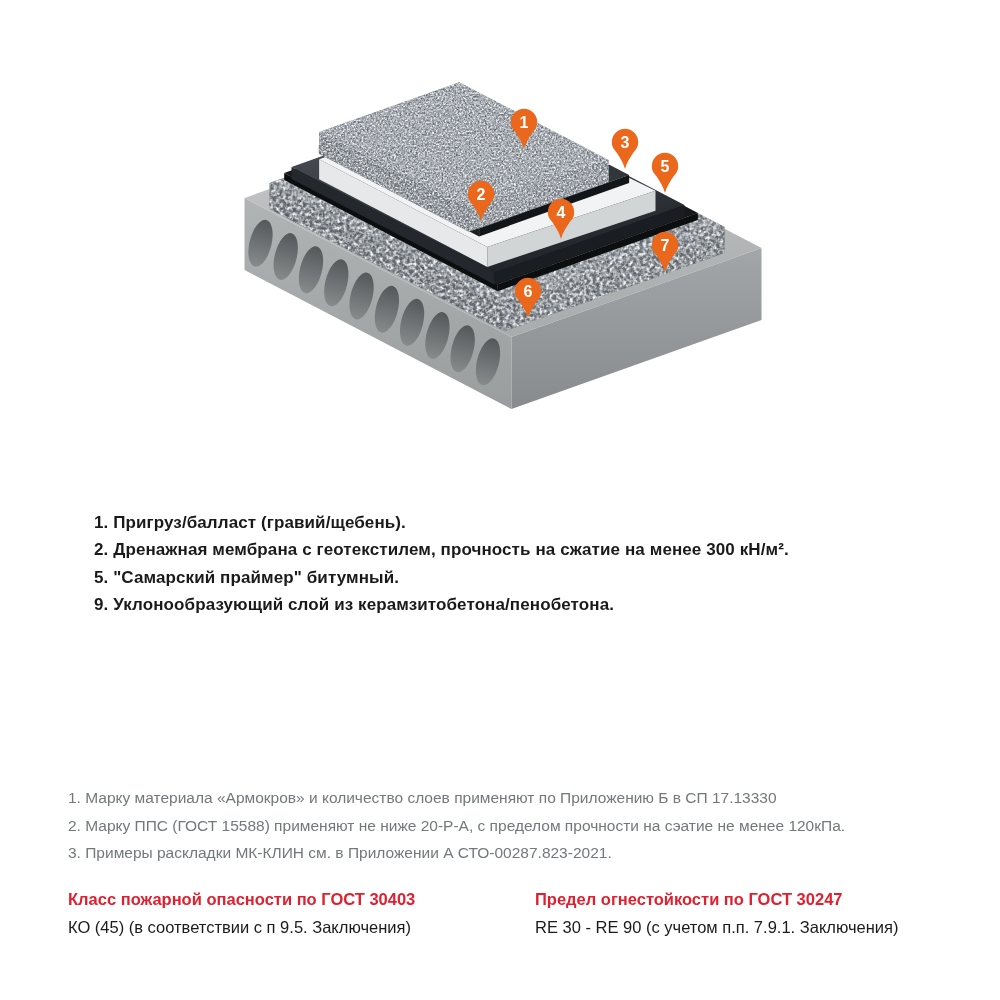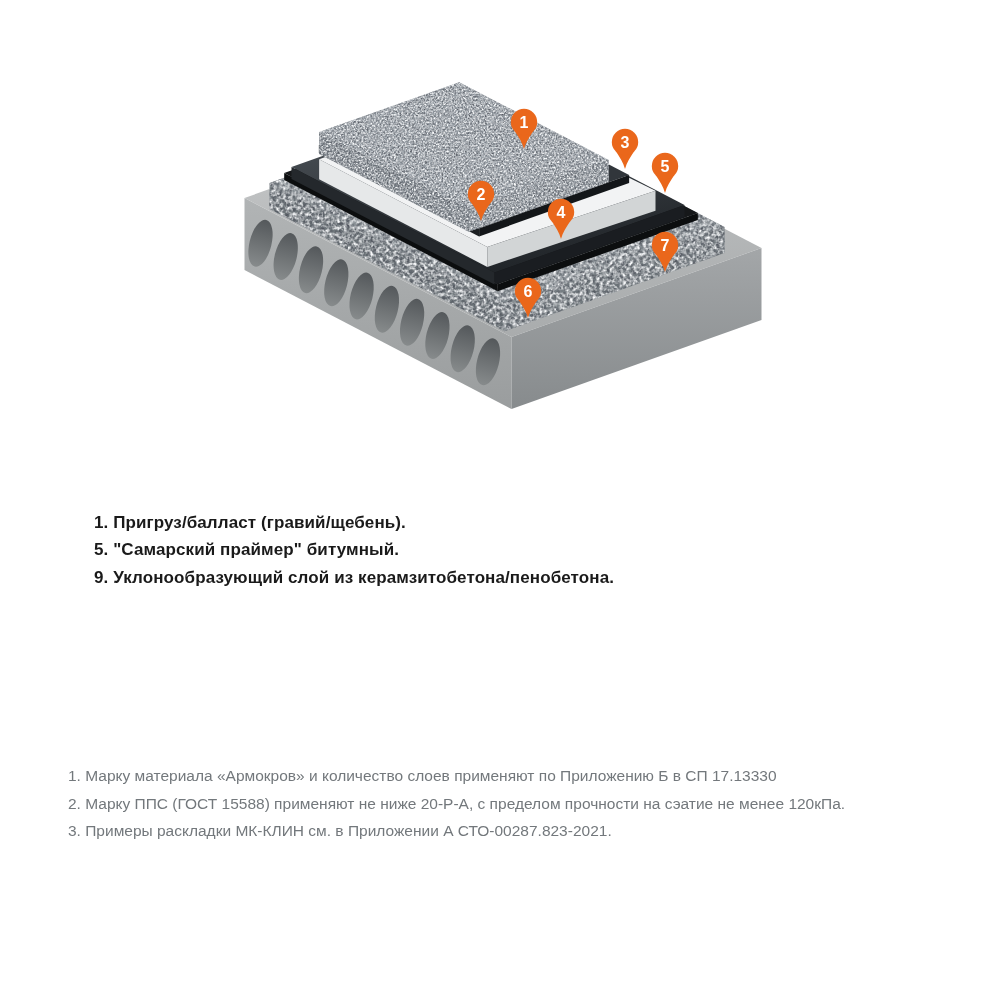--- a/index.html
+++ b/index.html
@@ -7,21 +7,21 @@
     position:relative;width:1000px;height:1000px;background:#ffffff;overflow:hidden;
     font-family:"Liberation Sans", sans-serif;
   }
   .diagram{position:absolute;left:235px;top:55px;width:535px;height:370px;}
   .pin-num{font-family:"Liberation Sans", sans-serif;font-weight:700;font-size:16px;fill:#ffffff;}
   .legend{position:absolute;left:68px;top:509px;width:900px;margin-left:26px;}
   .legend-item{
     font-size:17px;font-weight:700;color:#1a1a1a;line-height:27.4px;
     letter-spacing:0.1px;white-space:nowrap;
   }
-  .footnotes{position:absolute;left:68px;top:762px;width:900px;}
+  .footnotes{position:absolute;left:68px;top:784px;width:900px;}
   .footnote{
     font-size:15.5px;font-weight:400;color:#73787c;line-height:27.6px;white-space:nowrap;
   }
   .specs{position:absolute;left:0;top:890px;width:1000px;height:70px;}
   .spec{position:absolute;top:0;}
   .spec-left{left:68px;}
   .spec-right{left:535px;}
   .spec-title{font-size:16.5px;font-weight:700;color:#e1202f;white-space:nowrap;}
   .spec-value{margin-top:9px;font-size:16.5px;font-weight:400;color:#1b1b1b;white-space:nowrap;}
 </style>
@@ -208,24 +208,35 @@
       <text class="pin-num" x="0" y="6" text-anchor="middle">6</text>
     </g>
     <g transform="translate(665,245)">
       <use href="#pinShape" fill="#ea671b"></use>
       <text class="pin-num" x="0" y="6" text-anchor="middle">7</text>
     </g>
   </svg>
 
   <div class="legend">
     <div class="legend-item">1. Пригруз/балласт (гравий/щебень).</div>
+    <div class="legend-item">2. Дренажная мембрана с геотекстилем, прочность на сжатие на менее 300 кН/м².</div>
     <div class="legend-item">5. "Самарский праймер" битумный.</div>
     <div class="legend-item">9. Уклонообразующий слой из керамзитобетона/пенобетона.</div>
   </div>
 
   <div class="footnotes">
     <div class="footnote">1. Марку материала «Армокров» и количество слоев применяют по Приложению Б в СП 17.13330</div>
     <div class="footnote">2. Марку ППС (ГОСТ 15588) применяют не ниже 20-Р-А, с пределом прочности на сэатие не менее 120кПа.</div>
     <div class="footnote">3. Примеры раскладки МК-КЛИН см. в Приложении А СТО-00287.823-2021.</div>
   </div>
 
+  <div class="specs">
+    <div class="spec spec-left">
+      <div class="spec-title">Класс пожарной опасности по ГОСТ 30403</div>
+      <div class="spec-value">КО (45) (в соответствии с п 9.5. Заключения)</div>
+    </div>
+    <div class="spec spec-right">
+      <div class="spec-title">Предел огнестойкости по ГОСТ 30247</div>
+      <div class="spec-value">RE 30 - RE 90 (с учетом п.п. 7.9.1. Заключения)</div>
+    </div>
+  </div>
 
 </div>
 
 </body></html>

